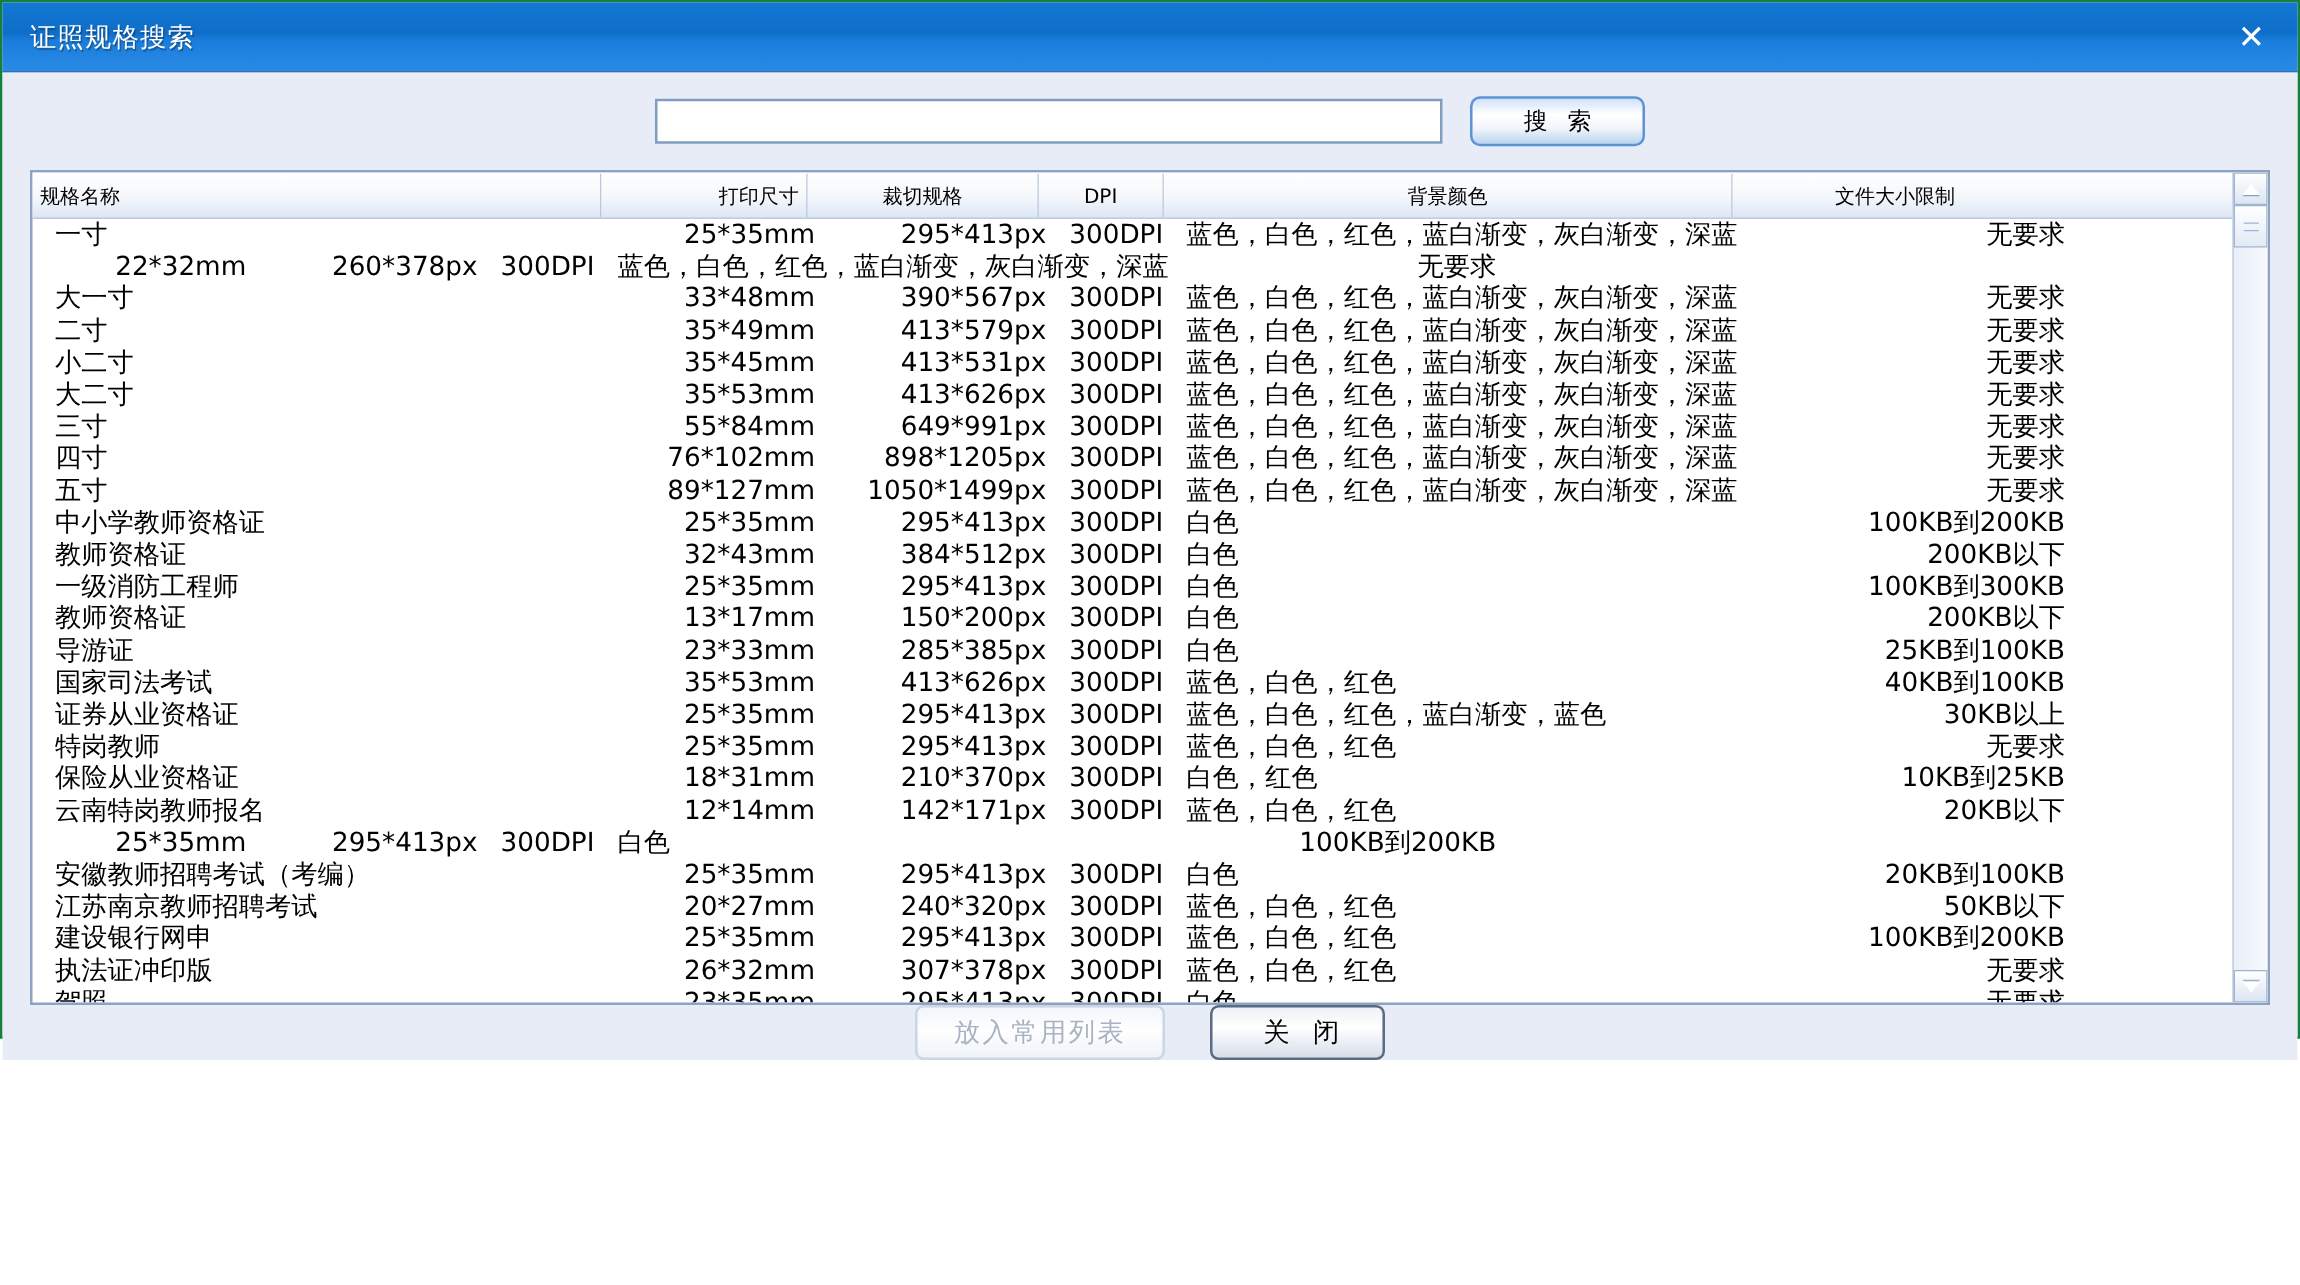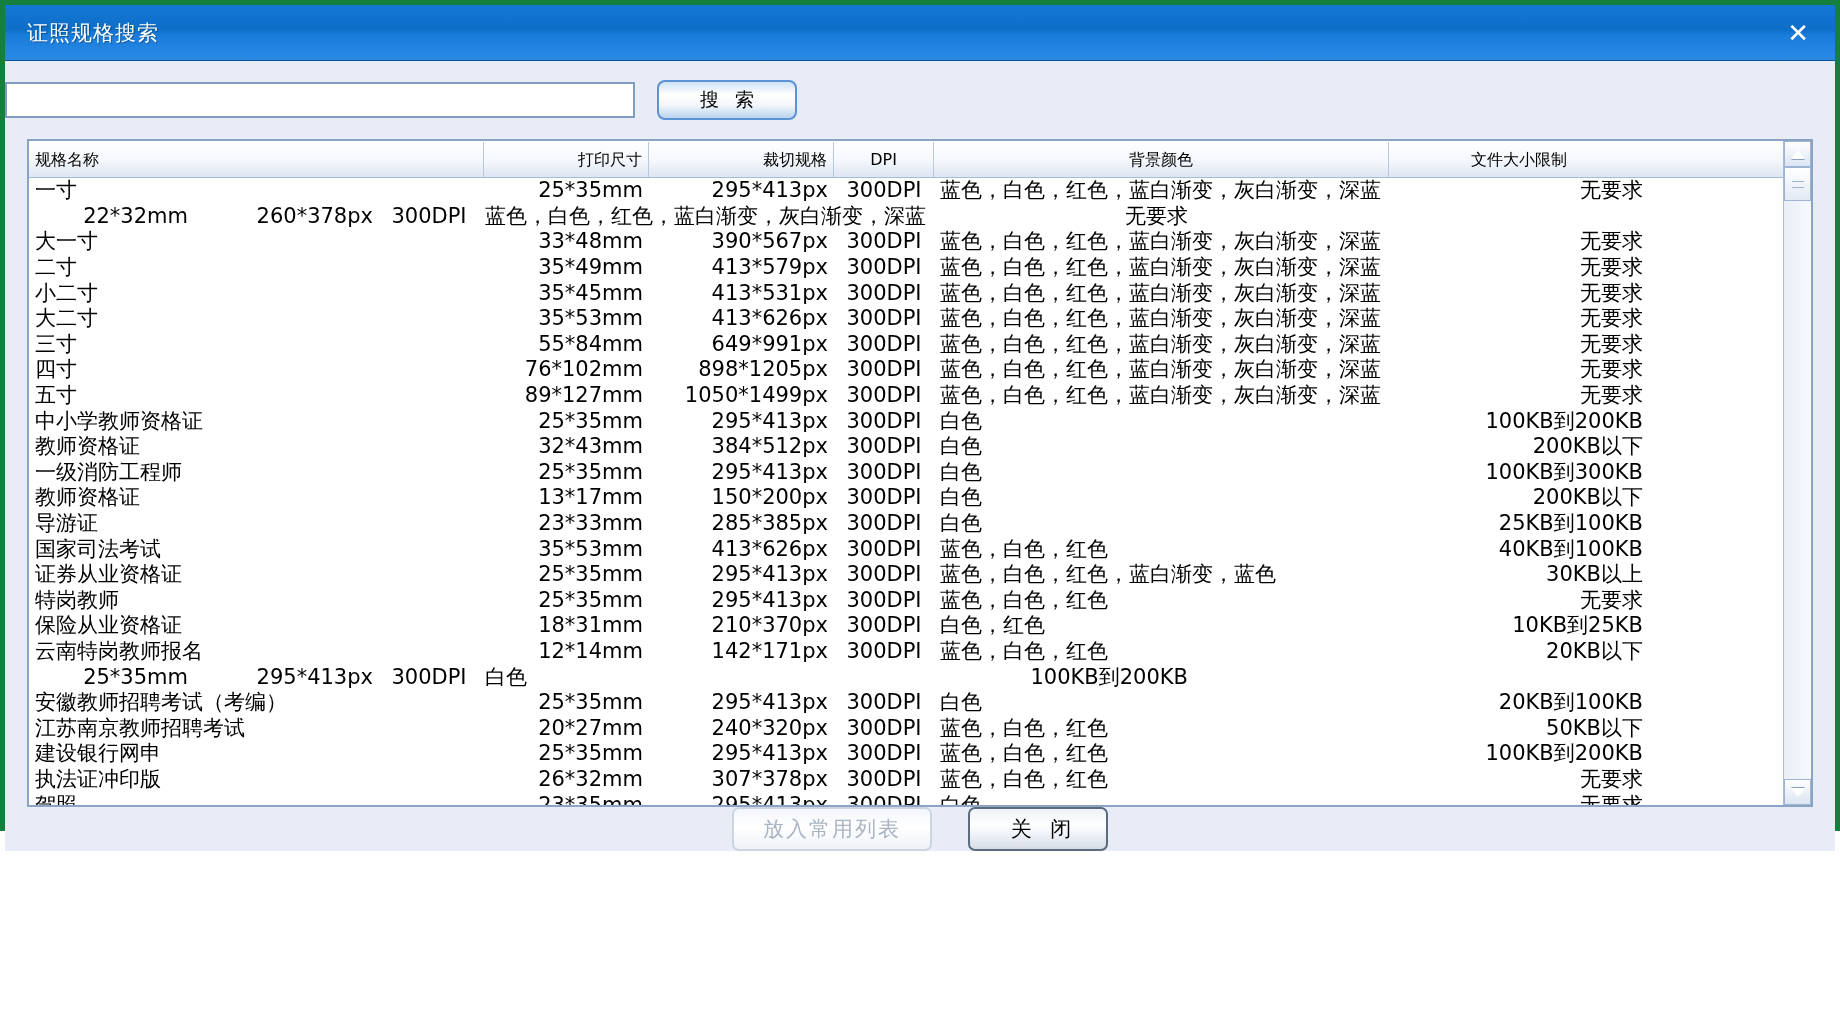--- a/index.html
+++ b/index.html
@@ -11,21 +11,21 @@
     background: #ffffff;
     font-family: "DejaVu Sans", "Liberation Sans", sans-serif;
   }
 
   #window {
     position: absolute;
     left: 0; top: 0;
     width: 1840px;
     height: 831px;
     box-sizing: border-box;
-    border: 5px solid #15803d;
+    border: 2px solid #15803d;
     background: #e8ecf6;
     display: flex;
     flex-direction: column;
   }
 
   
   #titlebar {
     height: 56px;
     flex: 0 0 56px;
     background: linear-gradient(to bottom, #1378d4 0%, #0e6ec8 45%, #1a7ddb 55%, #2a8ae6 100%);
@@ -62,20 +62,21 @@
     flex-direction: column;
     box-sizing: border-box;
   }
 
   
   #searchrow {
     height: 78px;
     flex: 0 0 78px;
     display: flex;
     align-items: center;
+    justify-content: center;
     gap: 22px;
     box-sizing: border-box;
     border-radius: 12px;
   }
   #search-input {
     width: 630px;
     height: 36px;
     box-sizing: border-box;
     border: 2px solid #7e9dbf;
     background: #ffffff;
@@ -151,20 +152,21 @@
     position: relative;
   }
   .row {
     display: flex;
     height: 25.6px;
     font-size: 21px;
     color: #000;
     align-items: center;
     box-sizing: border-box;
     white-space: nowrap;
+    padding-left: 12px;
   }
   .cell {
     box-sizing: border-box;
     padding: 0 6px;
     white-space: nowrap;
     overflow: visible;
     line-height: 25px;
   }
 
   
@@ -282,21 +284,21 @@
       <input id="search-input" type="text" autofocus="" placeholder="" style="">
       <button id="search-button">搜 索</button>
     </div>
 
     <div id="table-panel">
       <div id="grid-area">
 
         <div id="header-row">
           <div class="hcell c-name">规格名称</div>
           <div class="hcell c-print" style="text-align:right;">打印尺寸</div>
-          <div class="hcell c-cut" style="text-align:right;">裁切规格</div>
+          <div class="hcell c-cut" style="text-align:center;">裁切规格</div>
           <div class="hcell c-dpi" style="text-align:center;">DPI</div>
           <div class="hcell c-bg" style="text-align:center;">背景颜色</div>
           <div class="hcell c-size" style="text-align:center;">文件大小限制</div>
         </div>
 
         <div id="rows">
             <div class="row">
               <div class="cell c-name">一寸</div>
               <div class="cell c-print">25*35mm</div>
               <div class="cell c-cut">295*413px</div>

